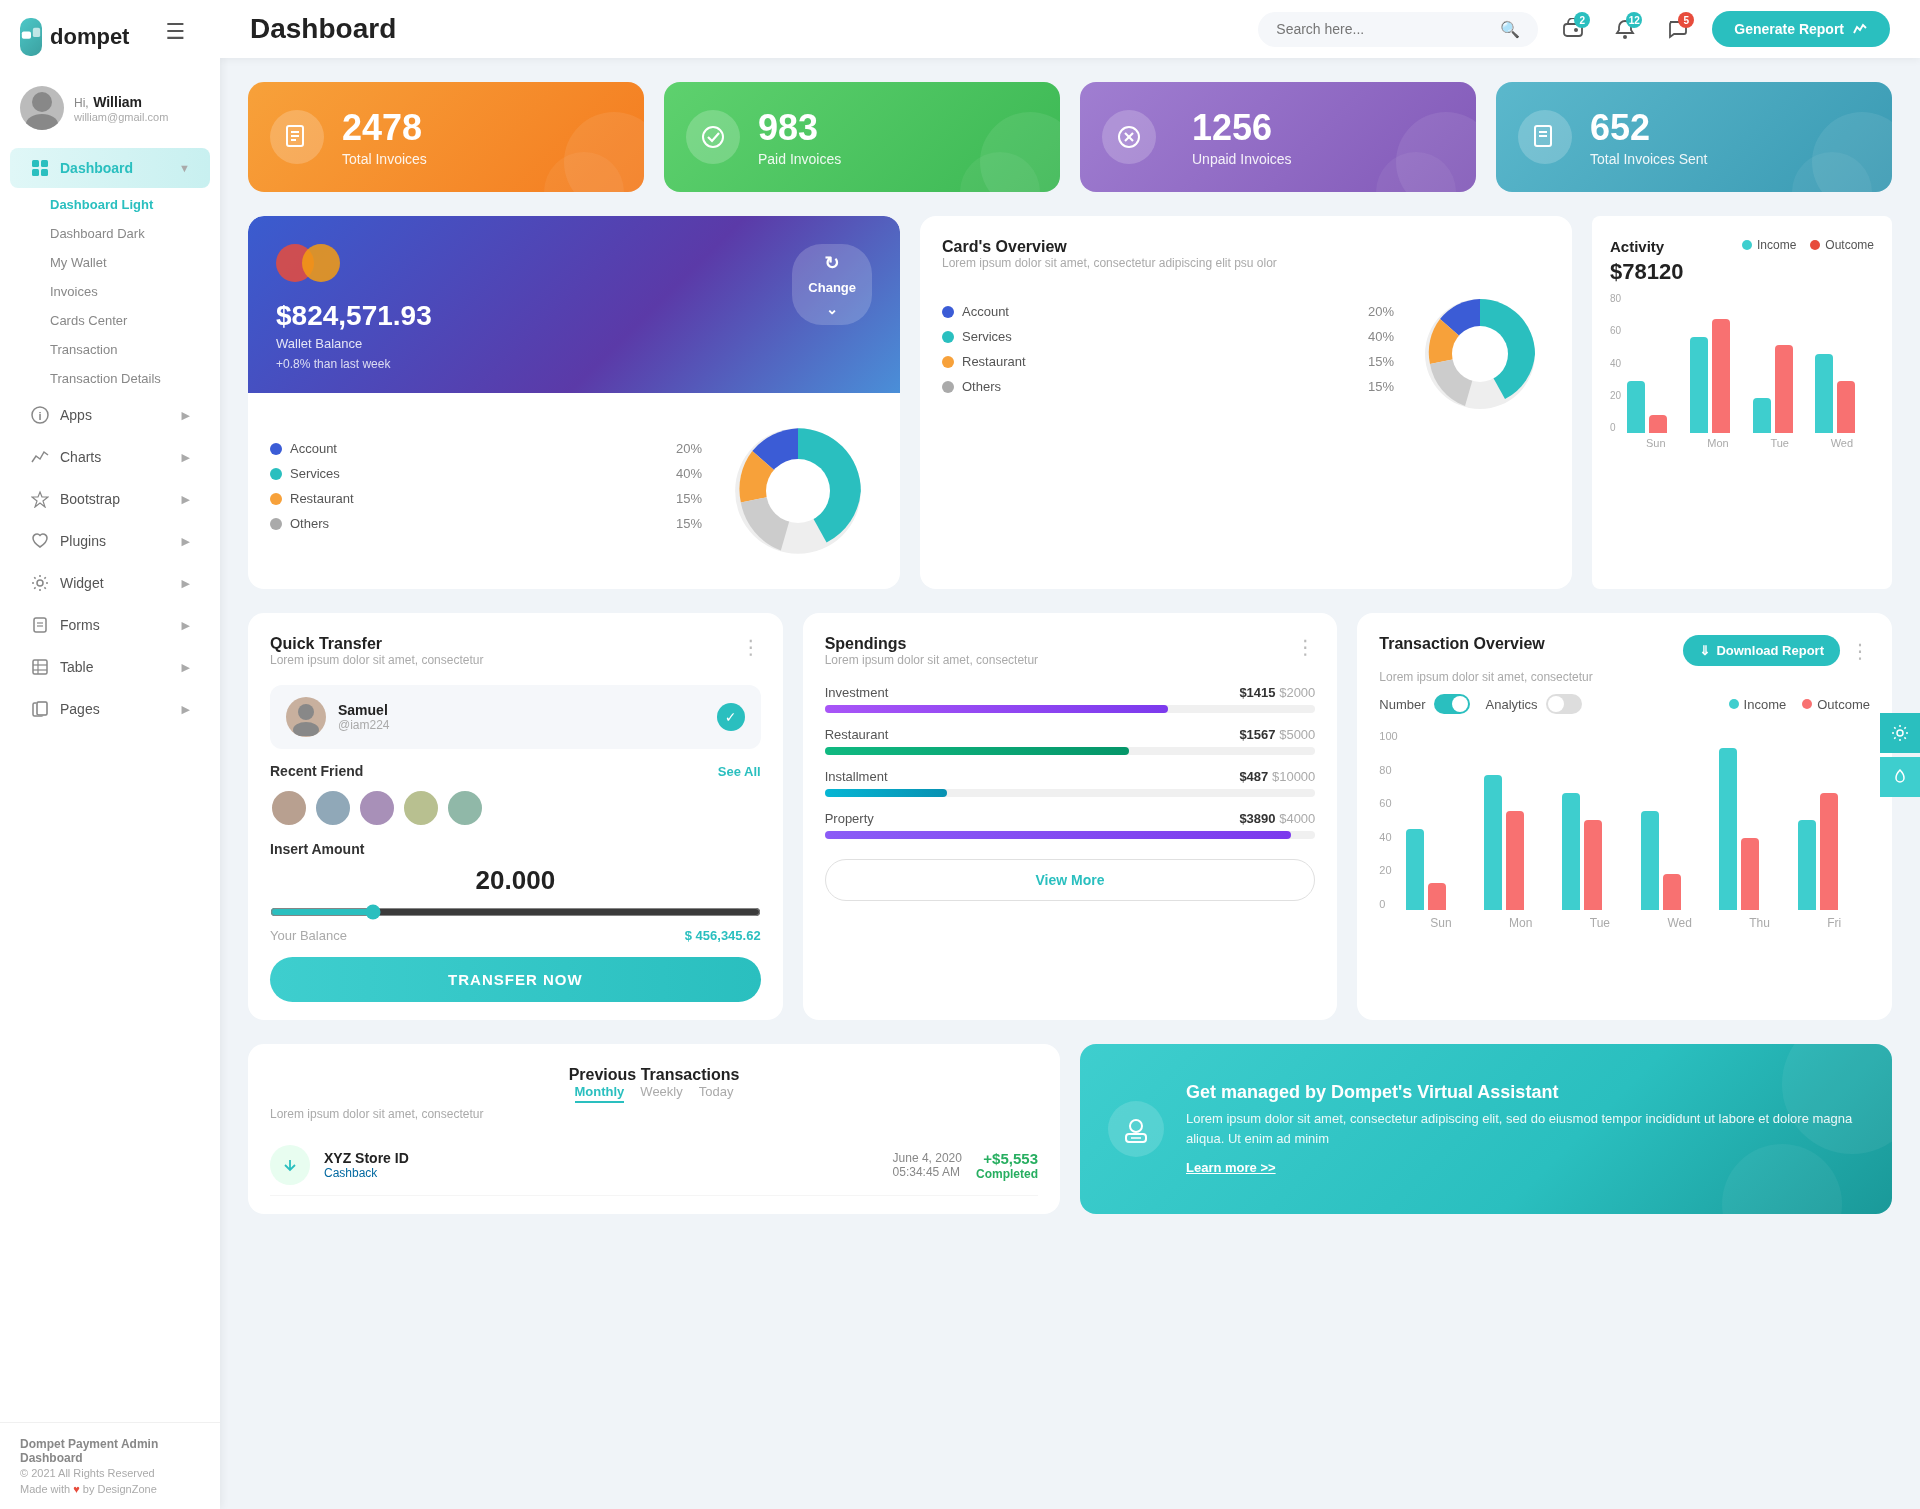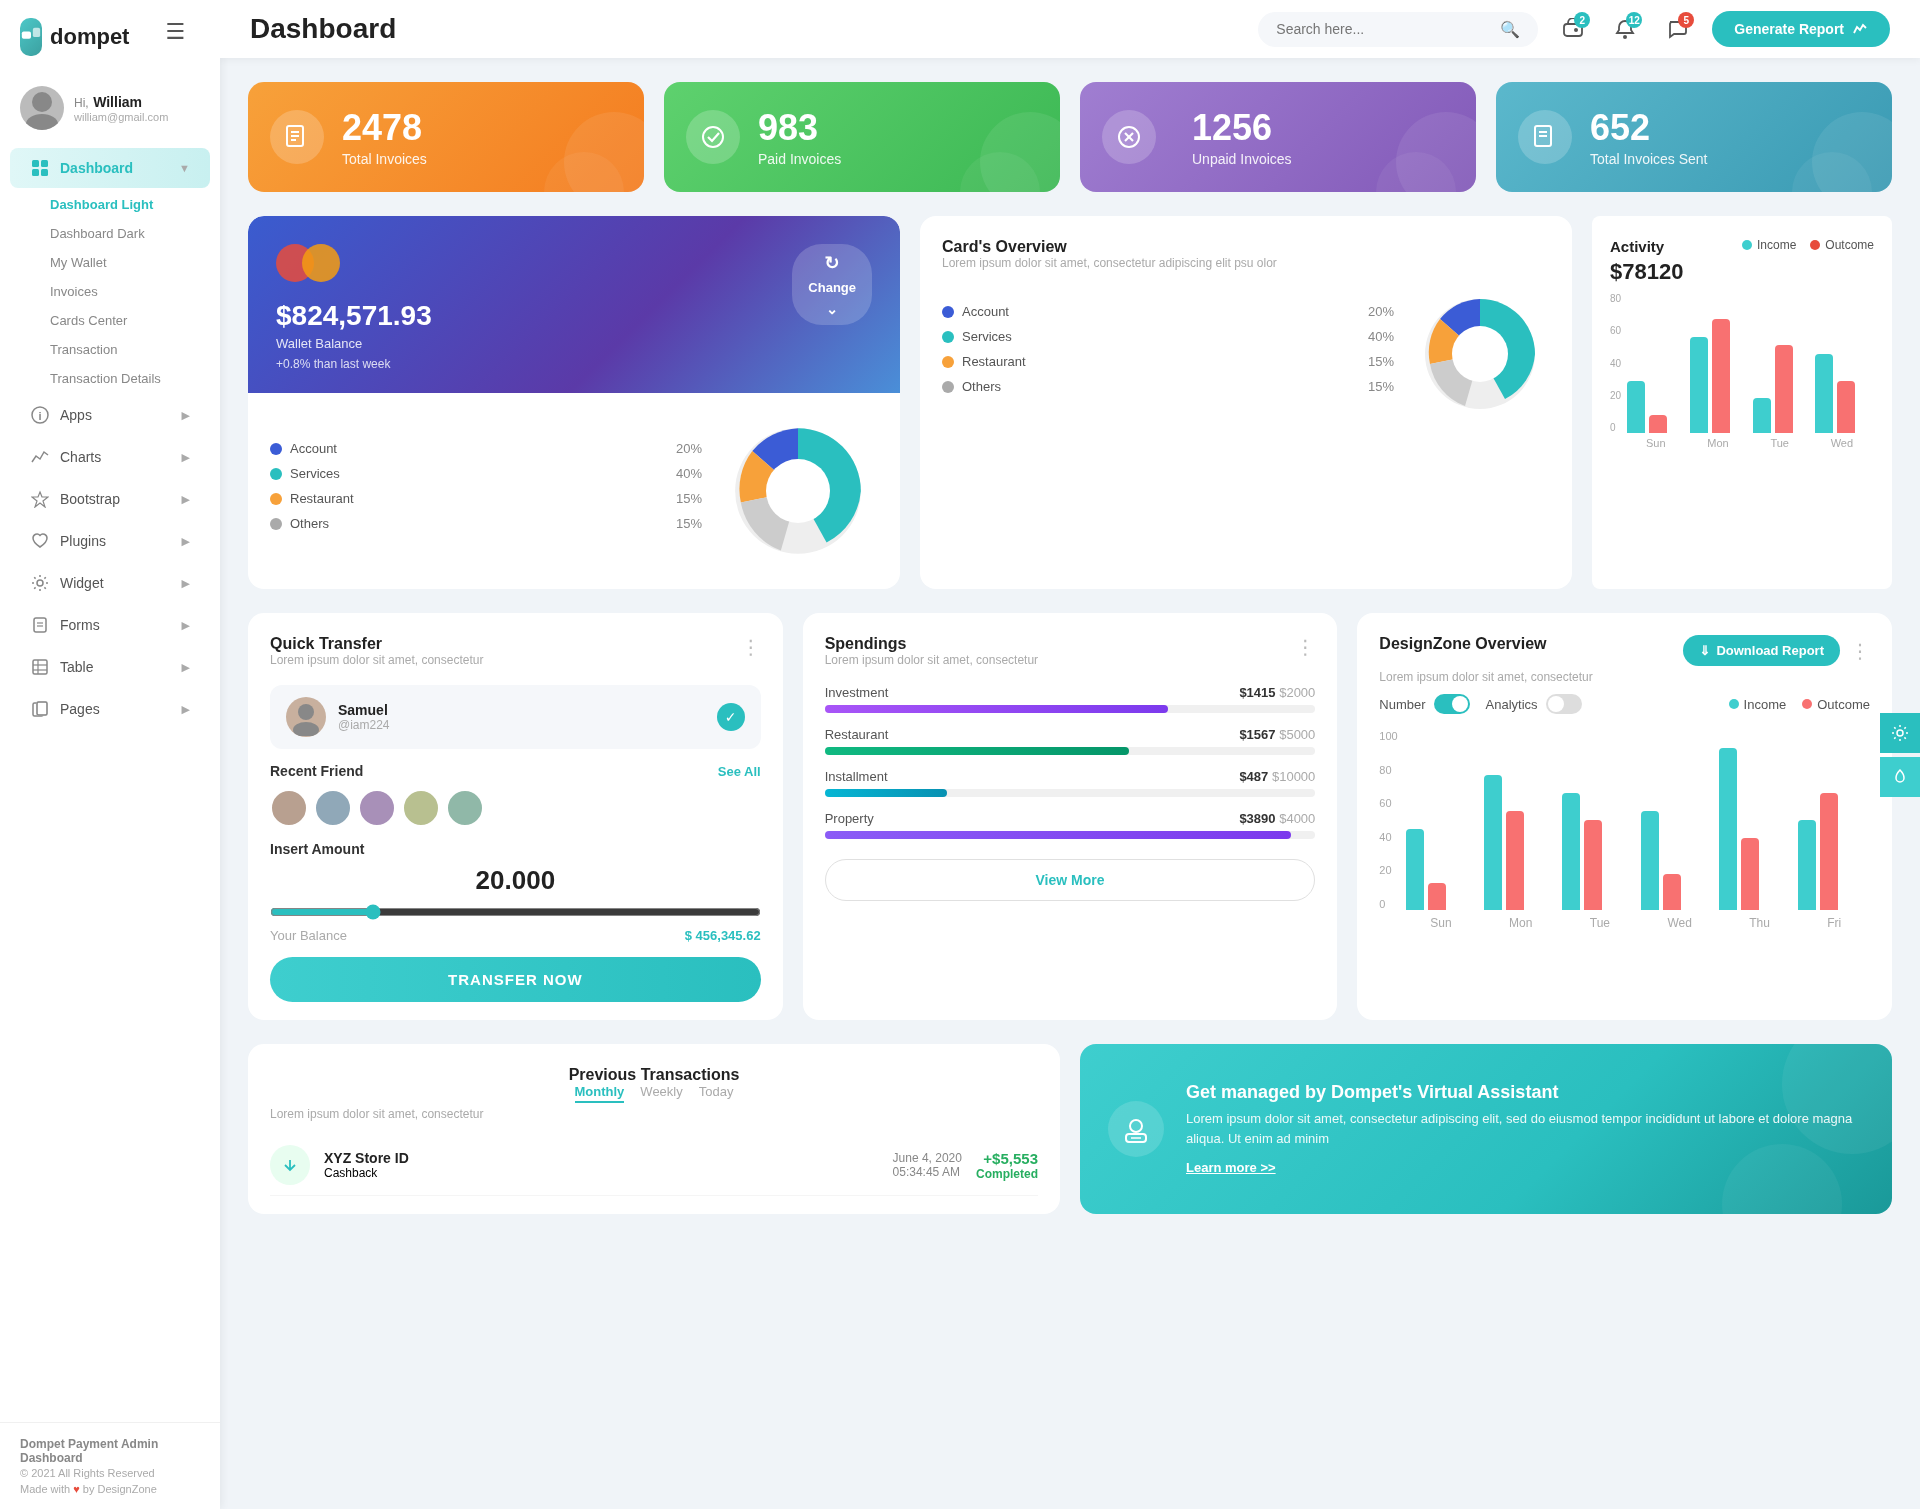--- a/index.html
+++ b/index.html
@@ -152,21 +152,21 @@
     .pt-title { font-size: 16px; font-weight: 700; color: #222; }
     .pt-tabs { display: flex; gap: 16px; font-size: 13px; }
     .pt-tab { color: #aaa; cursor: pointer; padding-bottom: 2px; }
     .pt-tab.active { color: #2abfbf; border-bottom: 2px solid #2abfbf; font-weight: 600; }
     .pt-sub { font-size: 12px; color: #aaa; margin-bottom: 14px; }
     .pt-row { display: flex; align-items: center; gap: 14px; padding: 10px 0; border-bottom: 1px solid #f5f5f5; }
     .pt-icon { width: 40px; height: 40px; border-radius: 50%; display: flex; align-items: center; justify-content: center; flex-shrink: 0; }
     .pt-icon.green { background: #e8fdf0; color: #2abfbf; }
     .pt-info { flex: 1; }
     .pt-name { font-size: 14px; font-weight: 600; color: #222; }
-    .pt-type { font-size: 12px; color: #000000; }
+    .pt-type { font-size: 12px; color: #0369a1; }
     .pt-date { font-size: 12px; color: #888; }
     .pt-amount { font-size: 15px; font-weight: 700; color: #27ae60; }
     .pt-status { font-size: 12px; color: #27ae60; font-weight: 600; }
 
     
     .va-banner { background: linear-gradient(135deg, #3ecece 0%, #2abfbf 60%, #1a9999 100%); border-radius: 16px; padding: 28px 28px; color: #fff; display: flex; align-items: center; gap: 22px; position: relative; overflow: hidden; }
     .va-icon { width: 56px; height: 56px; background: rgba(255,255,255,0.15); border-radius: 50%; display: flex; align-items: center; justify-content: center; font-size: 26px; flex-shrink: 0; }
     .va-content .va-title { font-size: 18px; font-weight: 800; margin-bottom: 6px; }
     .va-content .va-desc { font-size: 13px; opacity: 0.9; margin-bottom: 10px; line-height: 1.5; }
     .va-content .va-link { font-size: 13px; font-weight: 700; text-decoration: underline; cursor: pointer; }
@@ -710,21 +710,21 @@
           <div class="spending-bar-bg">
             <div class="spending-bar bar-property"></div>
           </div>
         </div>
         <button class="view-more-btn">View More</button>
       </div>
 
       <div class="transaction-overview">
         <div class="to-header">
           <div>
-            <div class="to-title">DesignZone Overview</div>
+            <div class="to-title">Transaction Overview</div>
           </div>
           <div style="display:flex;gap:10px;align-items:center;">
             <button style="background:#2abfbf;color:#fff;border:none;border-radius:20px;padding:8px 16px;font-size:13px;font-weight:600;cursor:pointer;display:flex;align-items:center;gap:6px;">
               <span>⇓</span>
               <span>Download Report</span>
             </button>
             <span class="panel-dots">⋮</span>
           </div>
         </div>
         <div class="to-sub">Lorem ipsum dolor sit amet, consectetur</div>

